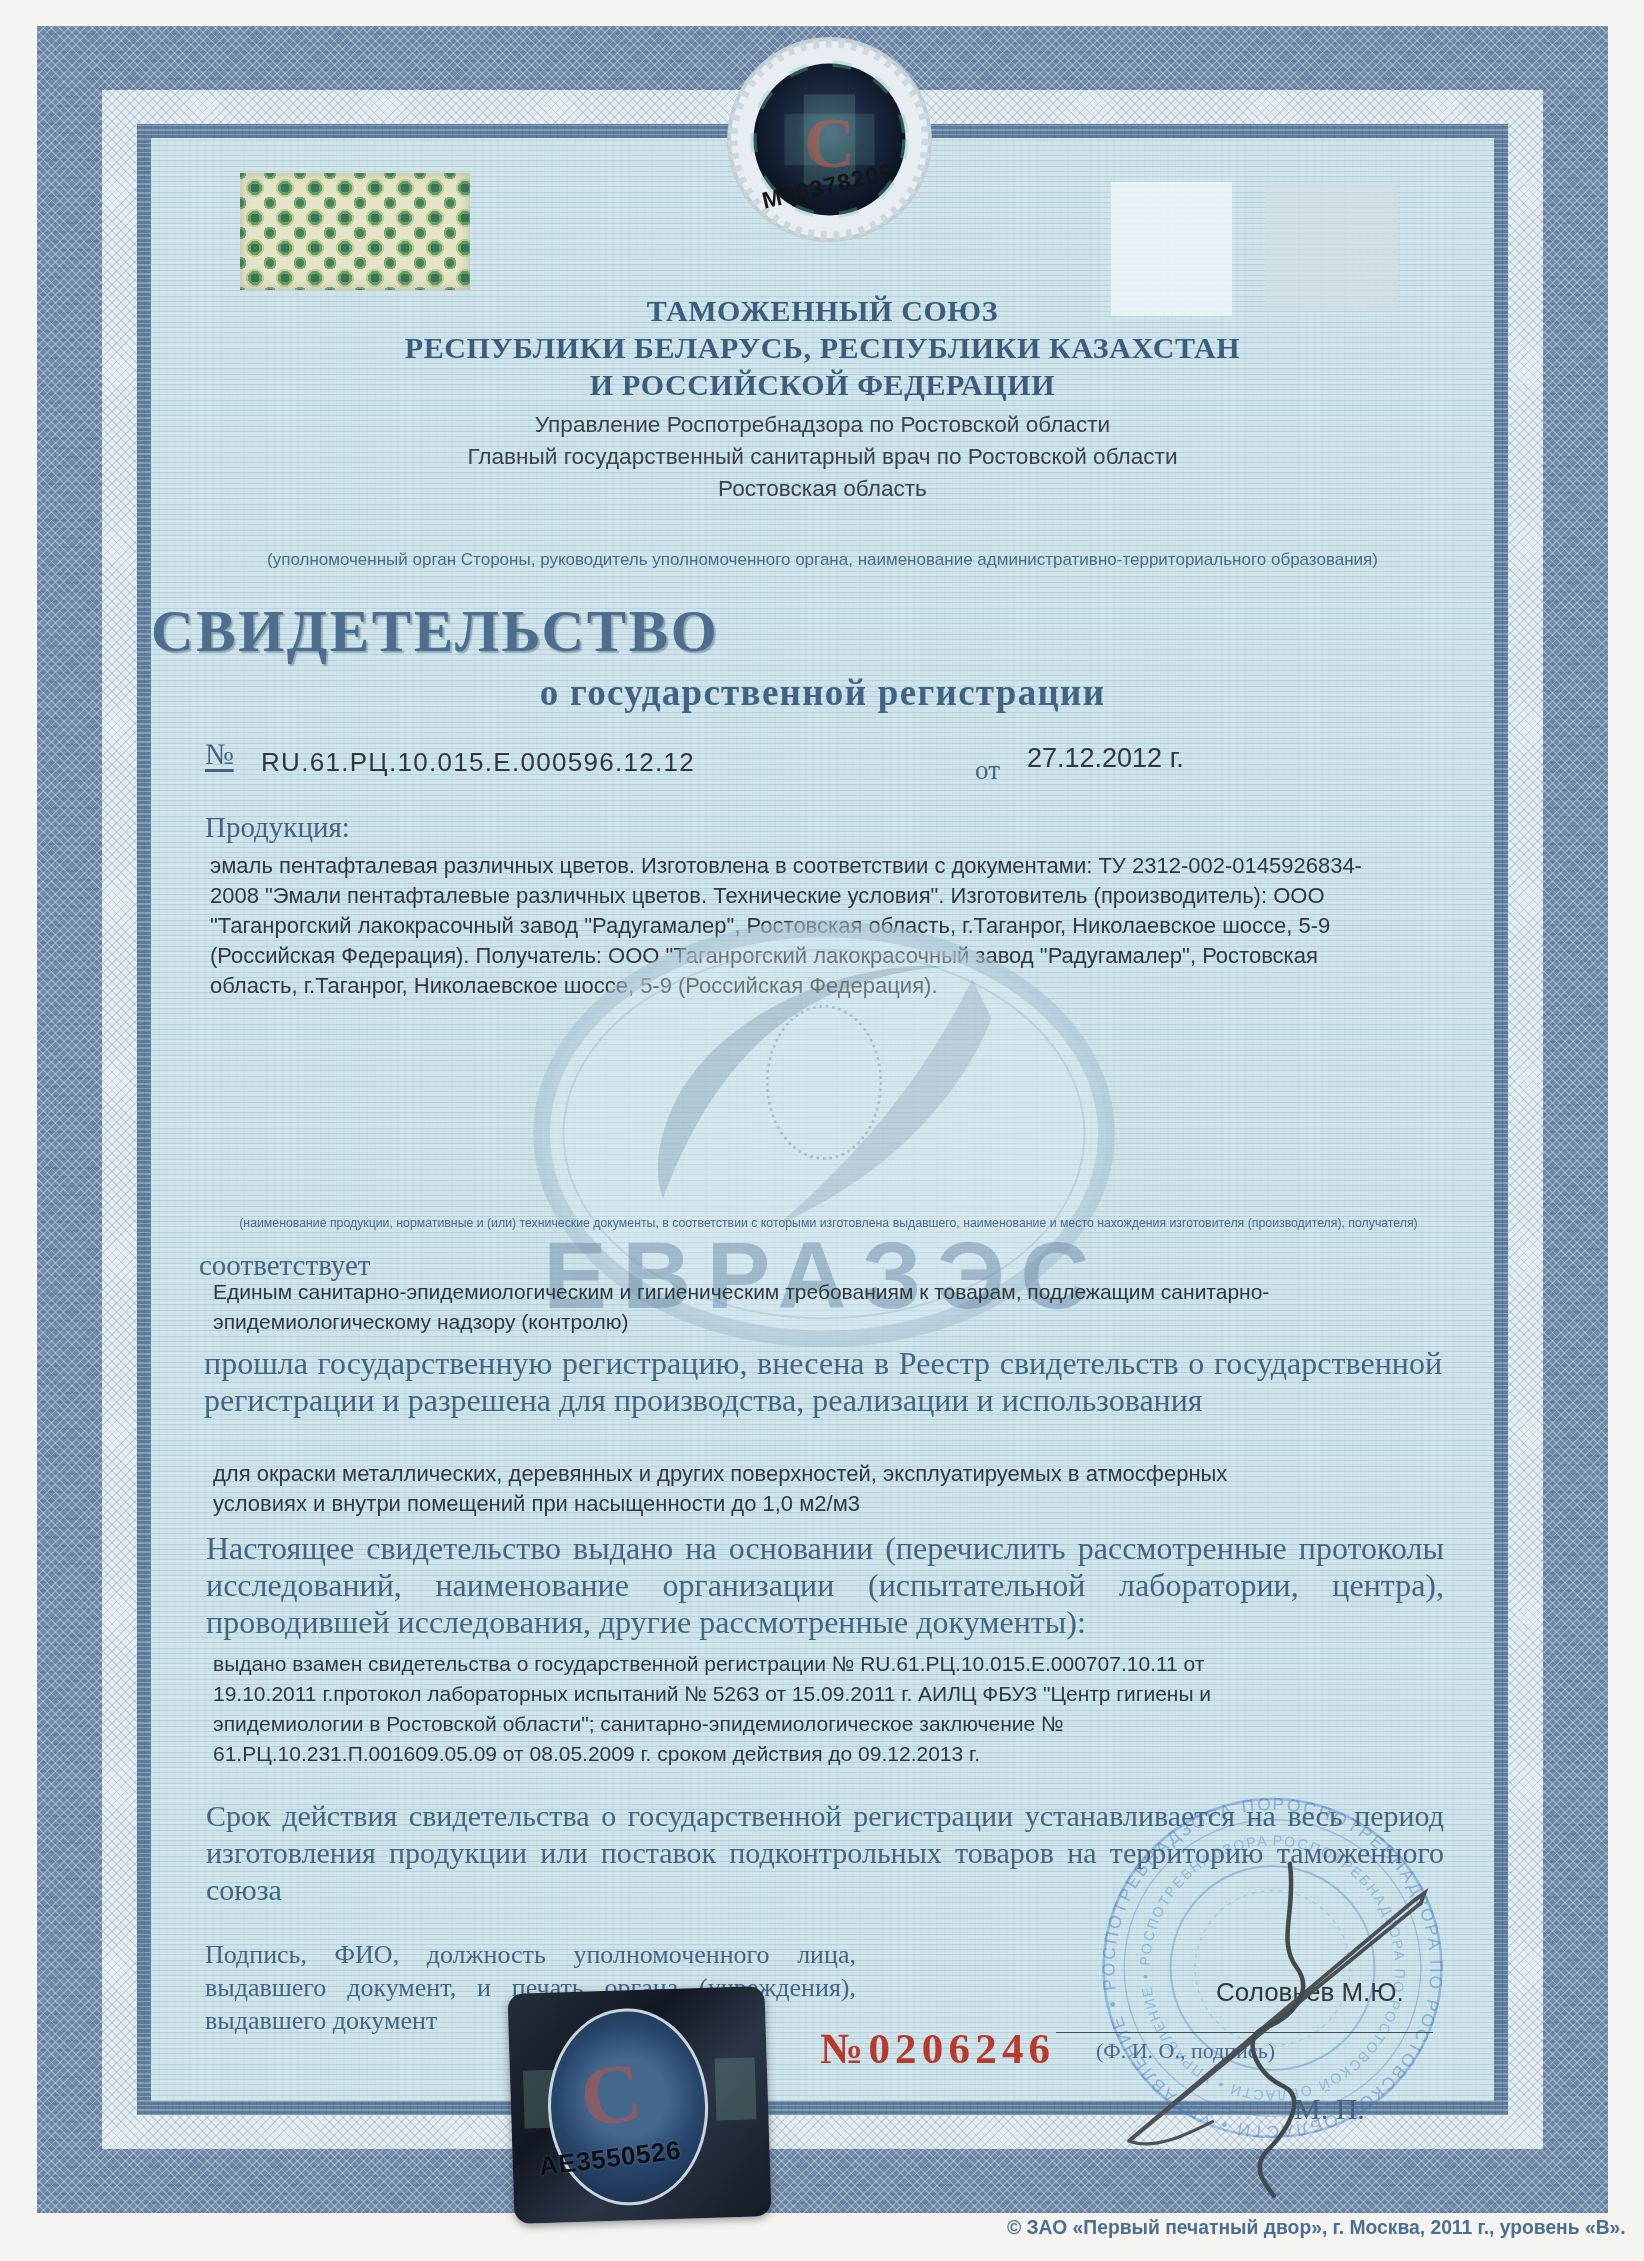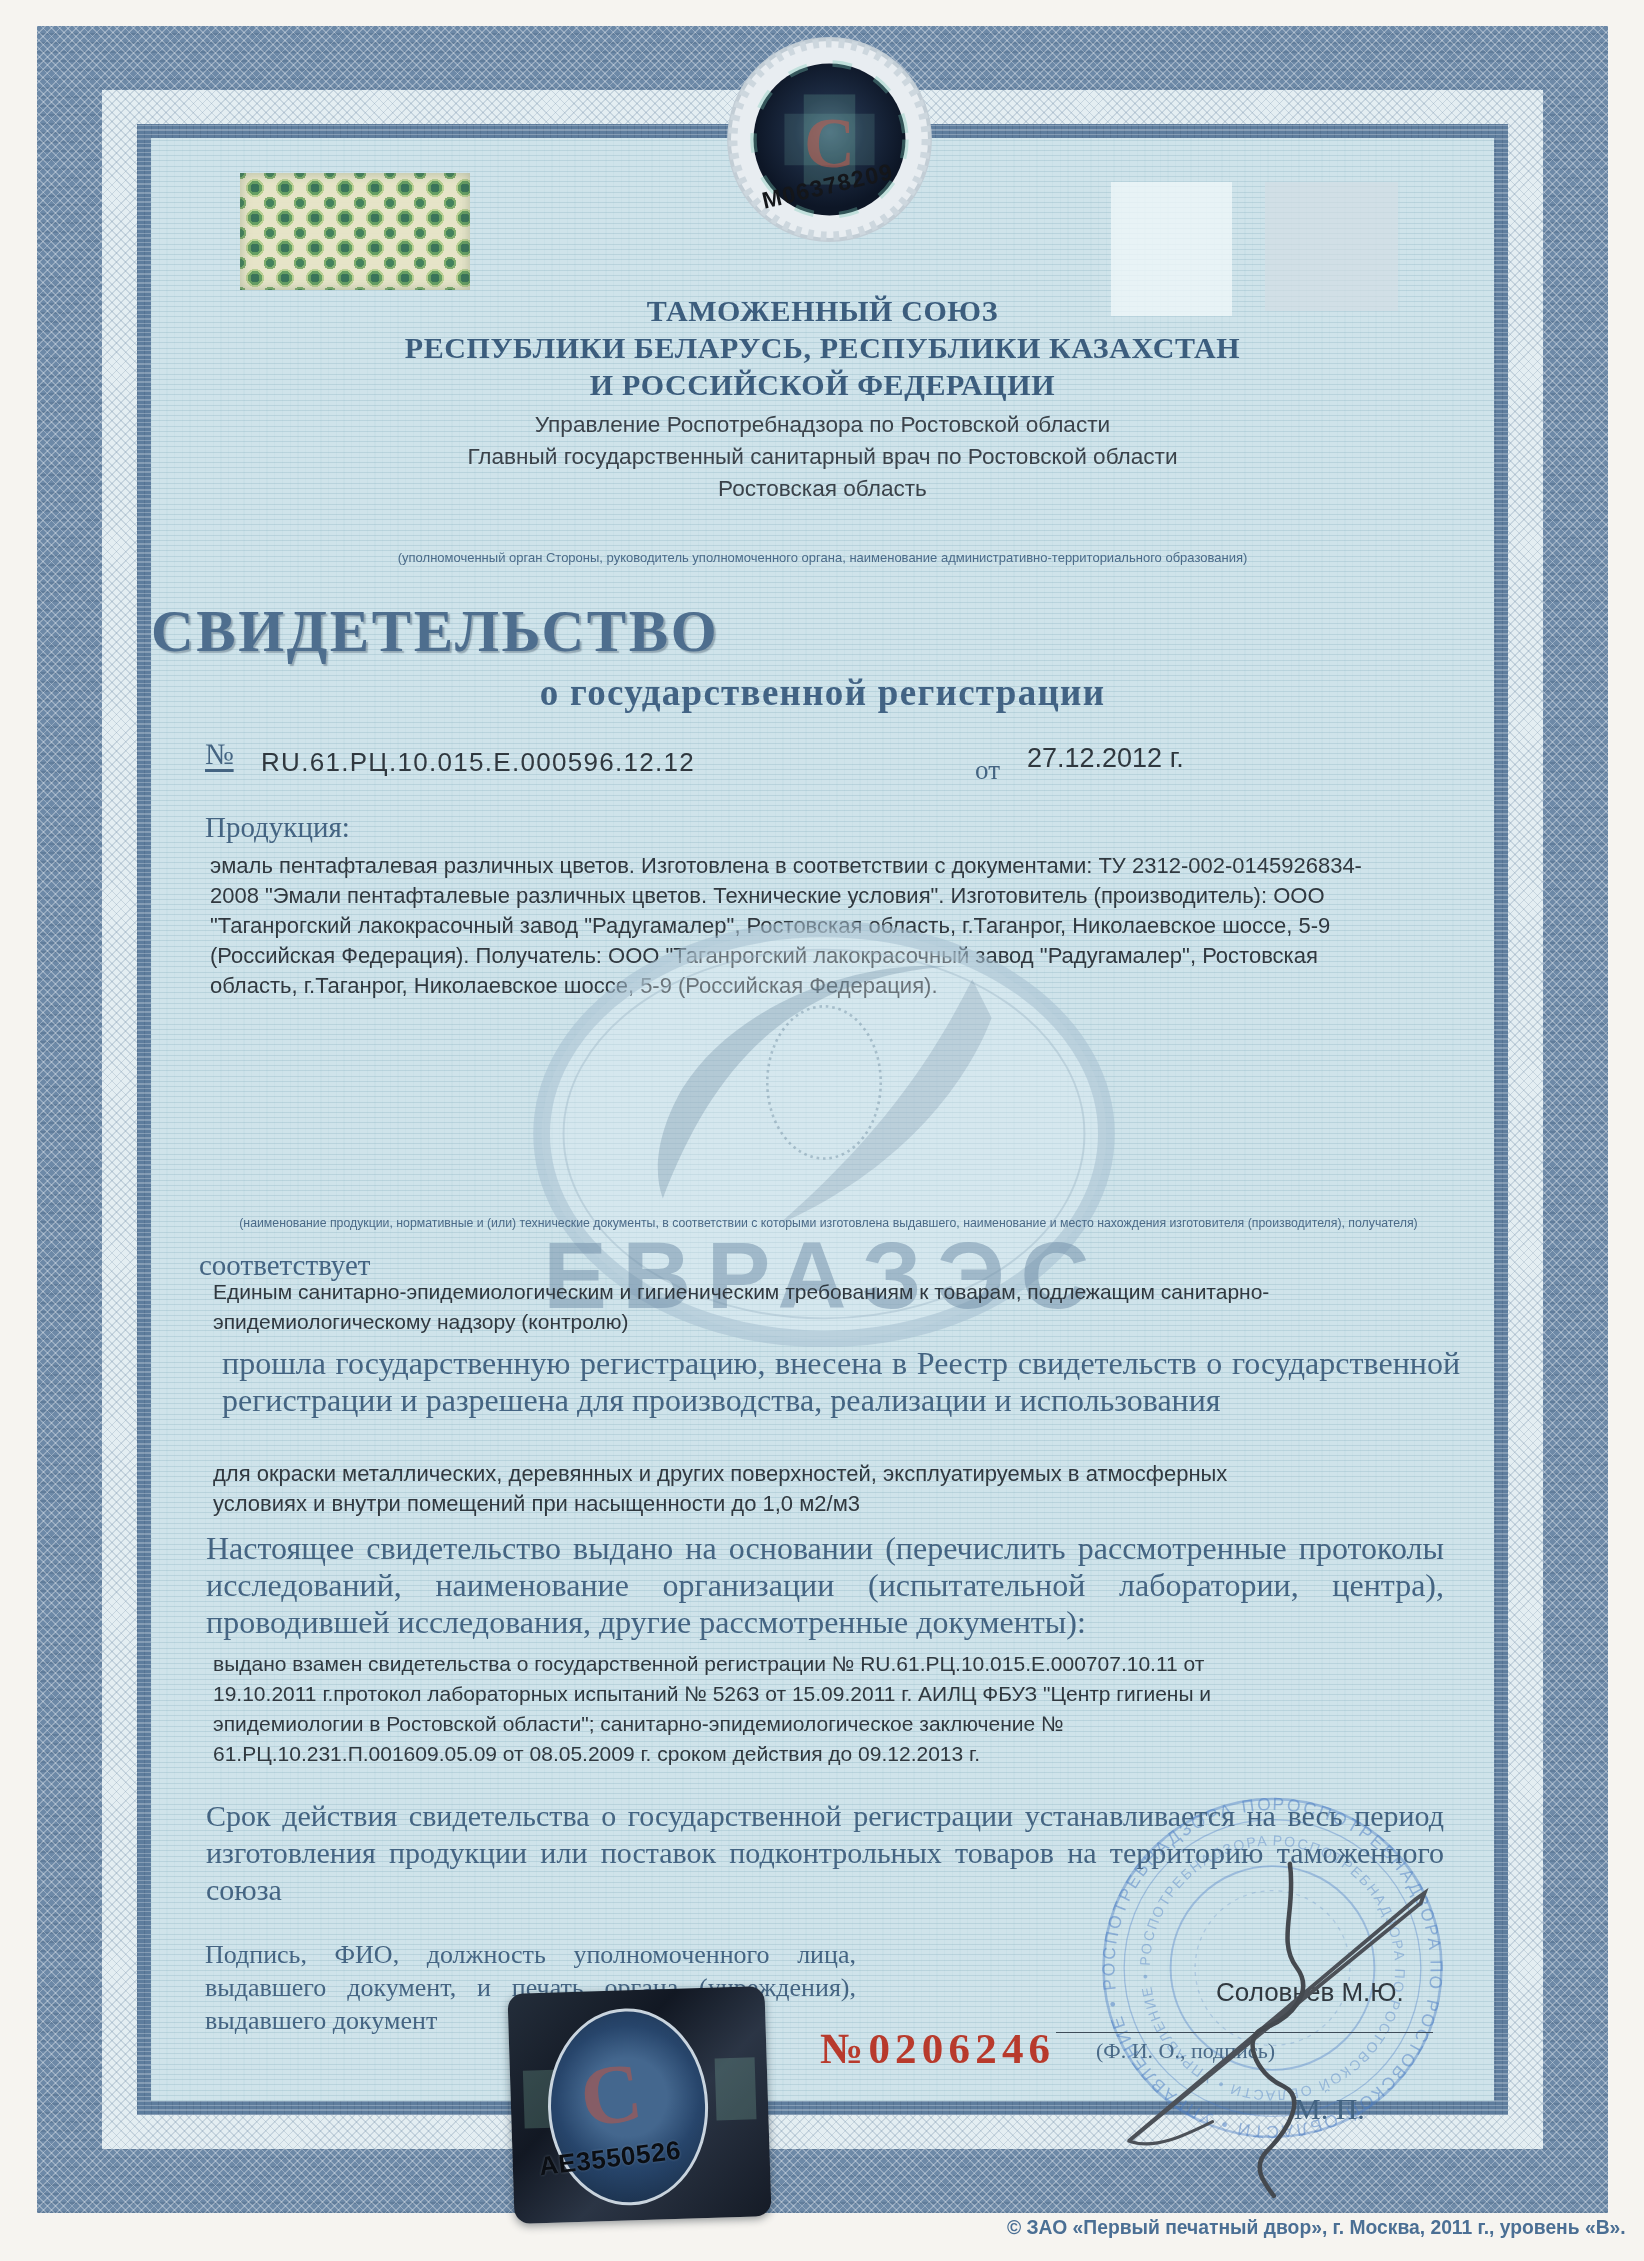--- a/index.html
+++ b/index.html
@@ -34,37 +34,37 @@
         radial-gradient(circle at 50% 50%, #3a7a52 0 3.9px, #79a964 3.9px 6.4px, rgba(0,0,0,0) 6.4px);
       background-size:30px 30px,30px 30px;background-position:0 0,15px 15px;
       box-shadow:inset 0 0 11.6px rgba(60,90,70,.35);opacity:.92;}
   
   .t{position:absolute;}
   .serifhead{font-family:"Liberation Serif",serif;font-weight:bold;color:#3c5d7d;}
   .formserif{font-family:"Liberation Serif",serif;color:#446482;}
   .typed{color:#30383f;}
   .hdr1{left:151px;width:1343px;top:292px;text-align:center;font-size:30px;line-height:37px;letter-spacing:0.6px;}
   .auth{left:151px;width:1343px;top:409px;text-align:center;font-size:22.6px;line-height:32px;color:#3a424a;}
-  .cap{font-size:13px;color:#4a6a88;text-align:center;}
+  .cap{font-size:17px;color:#4a6a88;text-align:center;}
   .cap1{left:181px;width:1283px;top:550px;}
   .cap2{left:187px;width:1283px;top:1216px;font-size:12.3px;z-index:3;}
   .title1{left:151px;width:1343px;top:599px;text-align:left;font-size:59px;line-height:64px;
           letter-spacing:2.6px;color:#4e6e8e;text-shadow:1.9px 1.9px 1.3px rgba(40,60,80,.35);}
   .title2{left:151px;width:1343px;top:671px;text-align:center;font-size:37px;letter-spacing:1.3px;color:#426384;}
   .numrow-sym{left:205px;top:737px;font-size:30px;text-decoration:underline;text-underline-offset:5.2px;}
   .numrow-num{left:261px;top:747px;font-size:26px;letter-spacing:1.3px;}
   .numrow-ot{left:975px;top:739px;font-size:27px;margin-top:16px;}
   .numrow-date{left:1027px;top:743px;font-size:27px;}
   .lbl{font-size:29px;}
   .prod-lbl{left:205px;top:811px;}
   .prod-txt{left:210px;top:851px;width:1174px;font-size:22px;line-height:30px;}
   .sootv{left:199px;top:1237px;font-size:29px;z-index:3;margin-top:12px;}
   .compl{left:213px;top:1277px;width:1096px;font-size:21px;line-height:30px;z-index:3;}
   .just{text-align:justify;}
-  .proshla{left:222px;top:1345px;width:1238px;font-size:32px;line-height:37px;z-index:3;}
+  .proshla{left:204px;top:1345px;width:1238px;font-size:32px;line-height:37px;z-index:3;}
   .usage{left:213px;top:1459px;width:1096px;font-size:22px;line-height:30px;z-index:3;}
   .basis-lbl{left:206px;top:1530px;width:1238px;font-size:32px;line-height:37px;z-index:3;}
   .basis-txt{left:213px;top:1649px;width:1096px;font-size:21px;line-height:30px;z-index:3;}
   .valid{left:206px;top:1797px;width:1238px;font-size:30px;line-height:37px;z-index:3;}
   .sig-lbl{left:205px;top:1938px;width:651px;font-size:26px;line-height:33px;z-index:3;}
   .sig-name{left:1216px;top:1977px;font-size:26px;z-index:5;}
   .sig-line{position:absolute;left:1056px;top:2032px;width:377px;border-top:1.3px solid #3e4c59;z-index:4;}
   .sig-cap{left:1096px;top:2038px;font-size:22px;color:#4a6a88;z-index:3;font-family:"Liberation Serif",serif;}
   .mp{left:1294px;top:2092px;font-size:30px;z-index:3;}
   .redno{left:820px;top:2024px;font-family:"Liberation Serif",serif;font-weight:bold;

